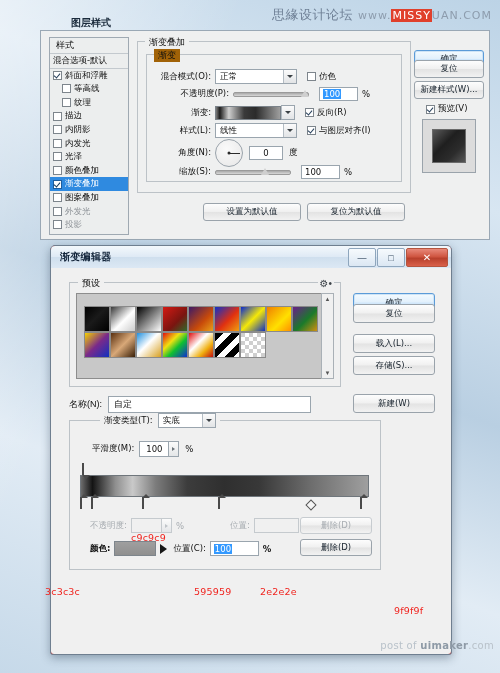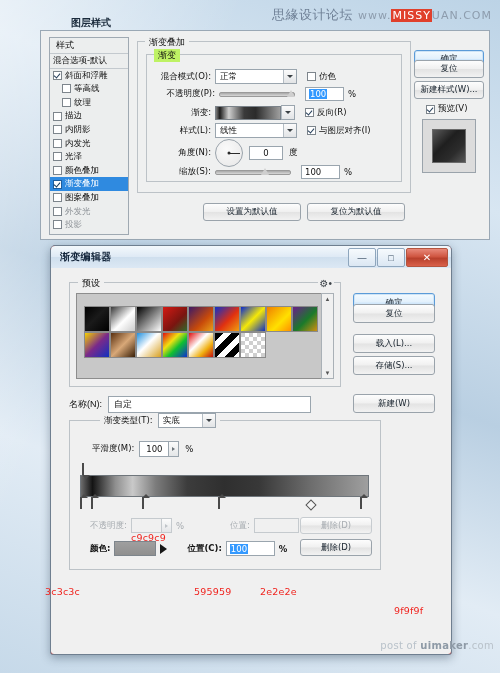--- a/index.html
+++ b/index.html
@@ -224,37 +224,37 @@
       <div class="sitem dim">
         <span class="cbx"></span>
         <span>投影</span>
       </div>
     </div>
 
     <div class="gbox" style="left:96px;top:10px;width:272px;height:150px;">
       <div class="lg">渐变叠加</div>
 
       <div class="gbox" style="left:8px;top:12px;width:254px;height:126px;">
-        <div class="lg" style="background:#bef264;">渐变</div>
+        <div class="lg" style="background:#a16207;">渐变</div>
 
         <div class="row" style="left:6px;top:14px;">
           <span class="lbl" style="width:58px;">混合模式(O):</span>
           <span class="combo" style="width:76px;margin-left:4px;">
             <span>正常</span>
             <span class="arrow">
                 <i class="tri"></i>
               </span>
           </span>
           <span class="chk" style="margin-left:10px;">
             <span class="cbx"></span>
             <span>仿色</span>
           </span>
         </div>
 
-        <div class="row" style="left:10px;top:32px;">
+        <div class="row" style="left:24px;top:32px;">
           <span class="lbl" style="width:58px;">不透明度(P):</span>
           <span class="slider" style="width:76px;margin-left:4px;">
             <span class="trk"></span>
               <span class="th" style="left:68px;"></span>
           </span>
           <span class="field hi" style="width:34px;margin-left:10px;">
             <span>100</span>
           </span>
           <span style="margin-left:4px;">%</span>
         </div>
@@ -442,21 +442,21 @@
           <span></span>
         </span>
         <span>%</span>
       </div>
       <div class="btn" style="position:absolute;left:230px;top:96px;width:70px;height:15px;color:#a7acb1;border-color:#c7ccd0;">删除(D)</div>
 
       <div class="brow" style="left:20px;top:120px;">
         <span style="font-weight:bold;">颜色:</span>
         <span class="colorsw"></span>
         <span class="playtri"></span>
-        <span style="margin-left:16px;font-weight:bold;">位置(C):</span>
+        <span style="margin-left:2px;font-weight:normal;">位置(C):</span>
         <span class="field hi" style="width:44px;height:13px;">
           <span>100</span>
         </span>
         <span style="font-weight:bold;">%</span>
       </div>
       <div class="btn" style="position:absolute;left:230px;top:118px;width:70px;height:15px;">删除(D)</div>
     </div>
 
     <div class="annot" style="left:80px;top:264px;">c9c9c9</div>
     <div class="annot" style="left:-6px;top:318px;">3c3c3c</div>

